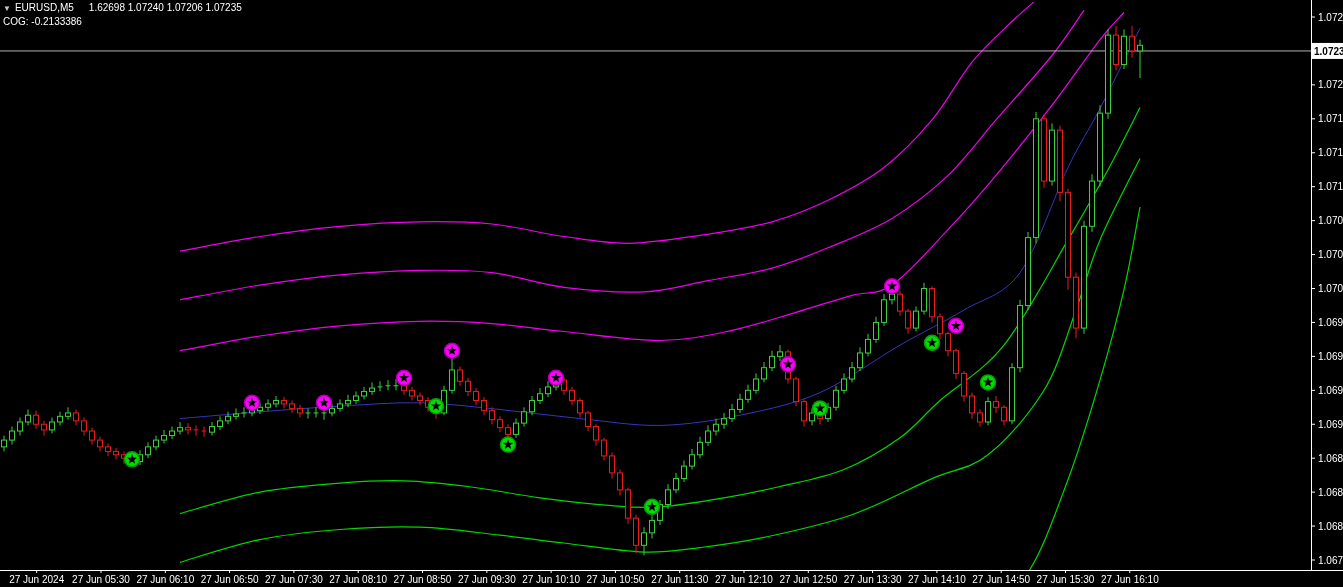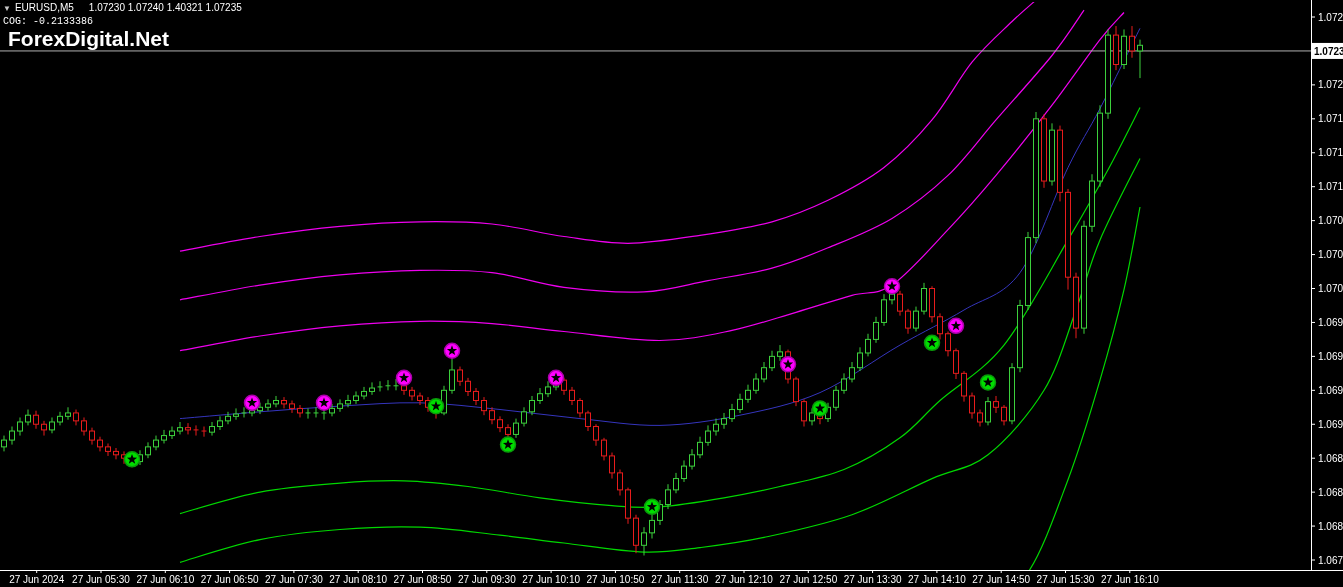--- a/index.html
+++ b/index.html
@@ -1,37 +1,36 @@
 <!DOCTYPE html>
 <html><head>
 <meta charset="utf-8">
 <style>
   html,body{margin:0;padding:0;background:#000;}
   .screen{position:relative;width:1343px;height:587px;background:#000;overflow:hidden;
           font-family:"Liberation Sans",sans-serif;}
   .hdr{position:absolute;top:2px;left:3px;color:#fff;font-size:10px;white-space:nowrap;}
   .hdr .tri{color:#c8c8c8;font-size:8px;margin-right:4px;cursor:pointer;}
   .hdr .sym{margin-right:15px;}
-  .cogline{position:absolute;top:16px;left:3px;color:#fff;font-size:10px;white-space:nowrap;font-family:Liberation Mono, monospace;}
+  .cogline{position:absolute;top:16px;left:3px;color:#fff;font-size:10px;white-space:nowrap;}
   .logo{position:absolute;top:27px;left:8px;color:#fff;font-size:21px;font-weight:bold;
         letter-spacing:0px;white-space:nowrap;
         text-shadow:1.5px 0 0 #000,-1.5px 0 0 #000,0 1.5px 0 #000,0 -1.5px 0 #000,
                     1px 1px 0 #000,-1px -1px 0 #000,1px -1px 0 #000,-1px 1px 0 #000,2px 2px 0 #000;}
   svg{position:absolute;top:0;left:0;}
   text{font-family:"Liberation Sans",sans-serif;}
 </style>
 </head>
 <body>
 
 <div class="screen">
   <div class="hdr">
-    <span class="tri">▼</span><span class="sym">EURUSD,M5</span><span>1.07230 1.07240 1.40321 1.07235</span>
+    <span class="tri">▼</span><span class="sym">EURUSD,M5</span><span>1.62698 1.07240 1.07206 1.07235</span>
   </div>
   <div class="cogline">COG: -0.2133386</div>
-  <div class="logo">ForexDigital.Net</div>
   <svg id="plot" width="1343" height="587" viewBox="0 0 1343 587">
       <defs>
         <clipPath id="plotclip">
           <rect x="0" y="2" width="1311" height="568"></rect>
         </clipPath>
       </defs>
       <g clip-path="url(#plotclip)">
         <path d="M180.0,350.7C193.3,348.3,233.3,340.2,260.0,336.0C286.7,331.9,313.3,328.3,340.0,325.8C366.7,323.4,394.7,321.7,420.0,321.3C445.3,320.9,468.0,321.9,492.0,323.6C516.0,325.3,536.0,328.7,564.0,331.5C592.0,334.3,632.0,340.7,660.0,340.5C688.0,340.3,709.3,335.1,732.0,330.4C754.7,325.6,776.0,318.1,796.0,312.3C816.0,306.4,836.0,299.8,852.0,295.3C868.0,290.8,876.0,296.0,892.0,285.1C908.0,274.2,930.7,248.0,948.0,229.7C965.3,211.4,978.7,196.1,996.0,175.4C1013.3,154.6,1034.7,127.9,1052.0,105.2C1069.3,82.6,1088.0,55.1,1100.0,39.6C1112.0,24.2,1120.0,17.0,1124.0,12.5" fill="none" stroke="#ee00ee" stroke-width="1.2"></path>
         <path d="M180.0,299.8C193.3,297.4,233.3,289.3,260.0,285.1C286.7,281.0,313.3,277.4,340.0,274.9C366.7,272.5,394.7,270.8,420.0,270.4C445.3,270.0,468.0,269.8,492.0,272.7C516.0,275.5,538.7,284.2,564.0,287.4C589.3,290.6,620.0,293.0,644.0,291.9C668.0,290.8,686.7,284.5,708.0,280.6C729.3,276.6,752.0,273.6,772.0,268.1C792.0,262.7,808.0,256.1,828.0,247.8C848.0,239.5,872.0,230.4,892.0,218.4C912.0,206.3,930.7,191.8,948.0,175.4C965.3,159.0,978.7,139.9,996.0,119.9C1013.3,100.0,1037.3,73.8,1052.0,55.5C1066.7,37.2,1078.7,17.8,1084.0,10.2" fill="none" stroke="#ee00ee" stroke-width="1.2"></path>
         <path d="M180.0,251.2C193.3,248.7,233.3,240.6,260.0,236.5C286.7,232.3,313.3,228.7,340.0,226.3C366.7,223.8,394.7,222.1,420.0,221.8C445.3,221.4,468.0,221.6,492.0,224.0C516.0,226.5,541.3,233.3,564.0,236.5C586.7,239.7,605.3,243.4,628.0,243.3C650.7,243.1,676.0,238.9,700.0,235.3C724.0,231.7,750.7,227.6,772.0,221.8C793.3,215.9,809.3,209.3,828.0,200.3C846.7,191.2,866.7,180.8,884.0,167.5C901.3,154.1,917.3,137.5,932.0,119.9C946.7,102.4,958.7,78.7,972.0,62.2C985.3,45.8,1001.3,31.9,1012.0,21.5C1022.7,11.2,1032.0,3.6,1036.0,0.0" fill="none" stroke="#ee00ee" stroke-width="1.2"></path>

